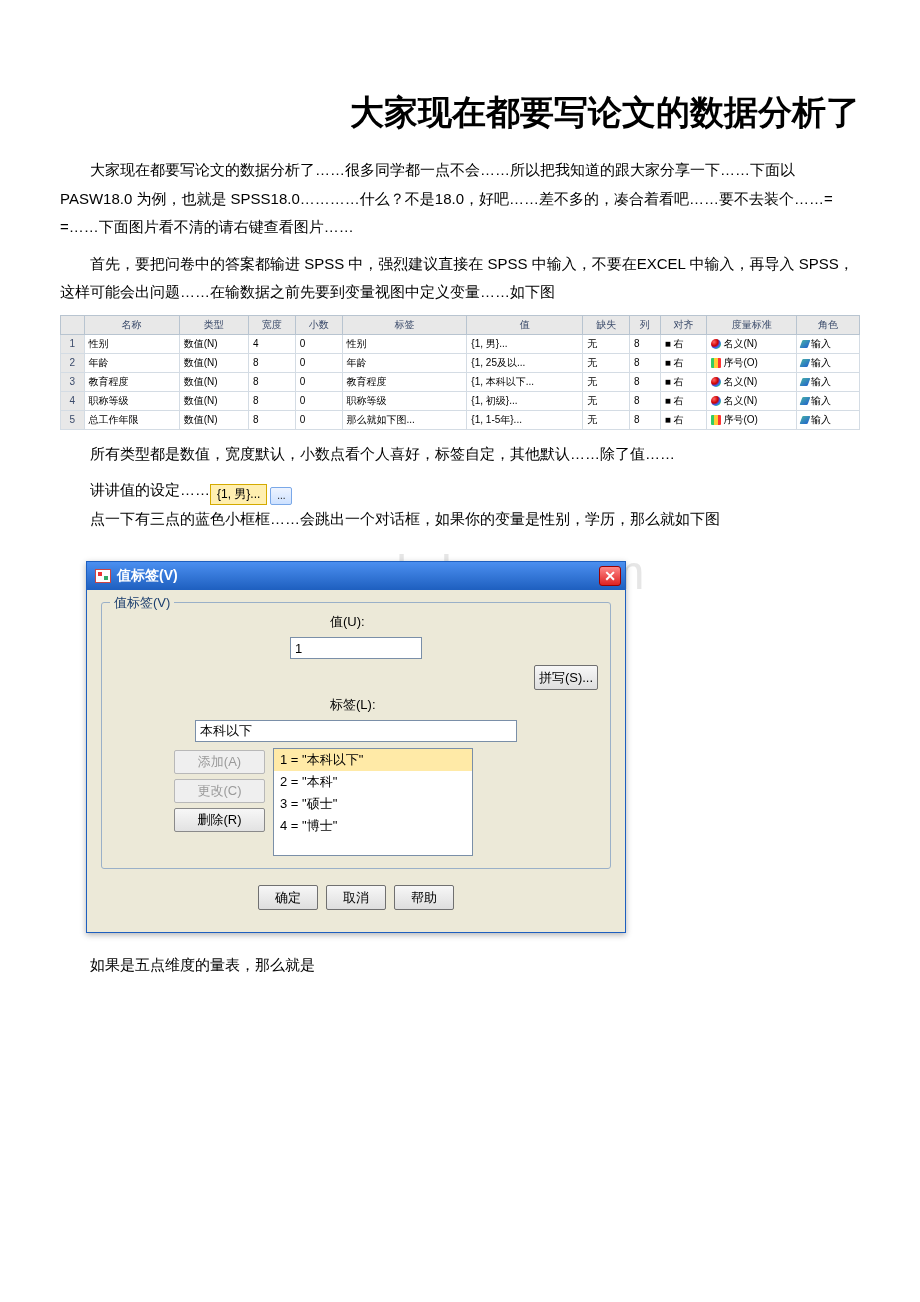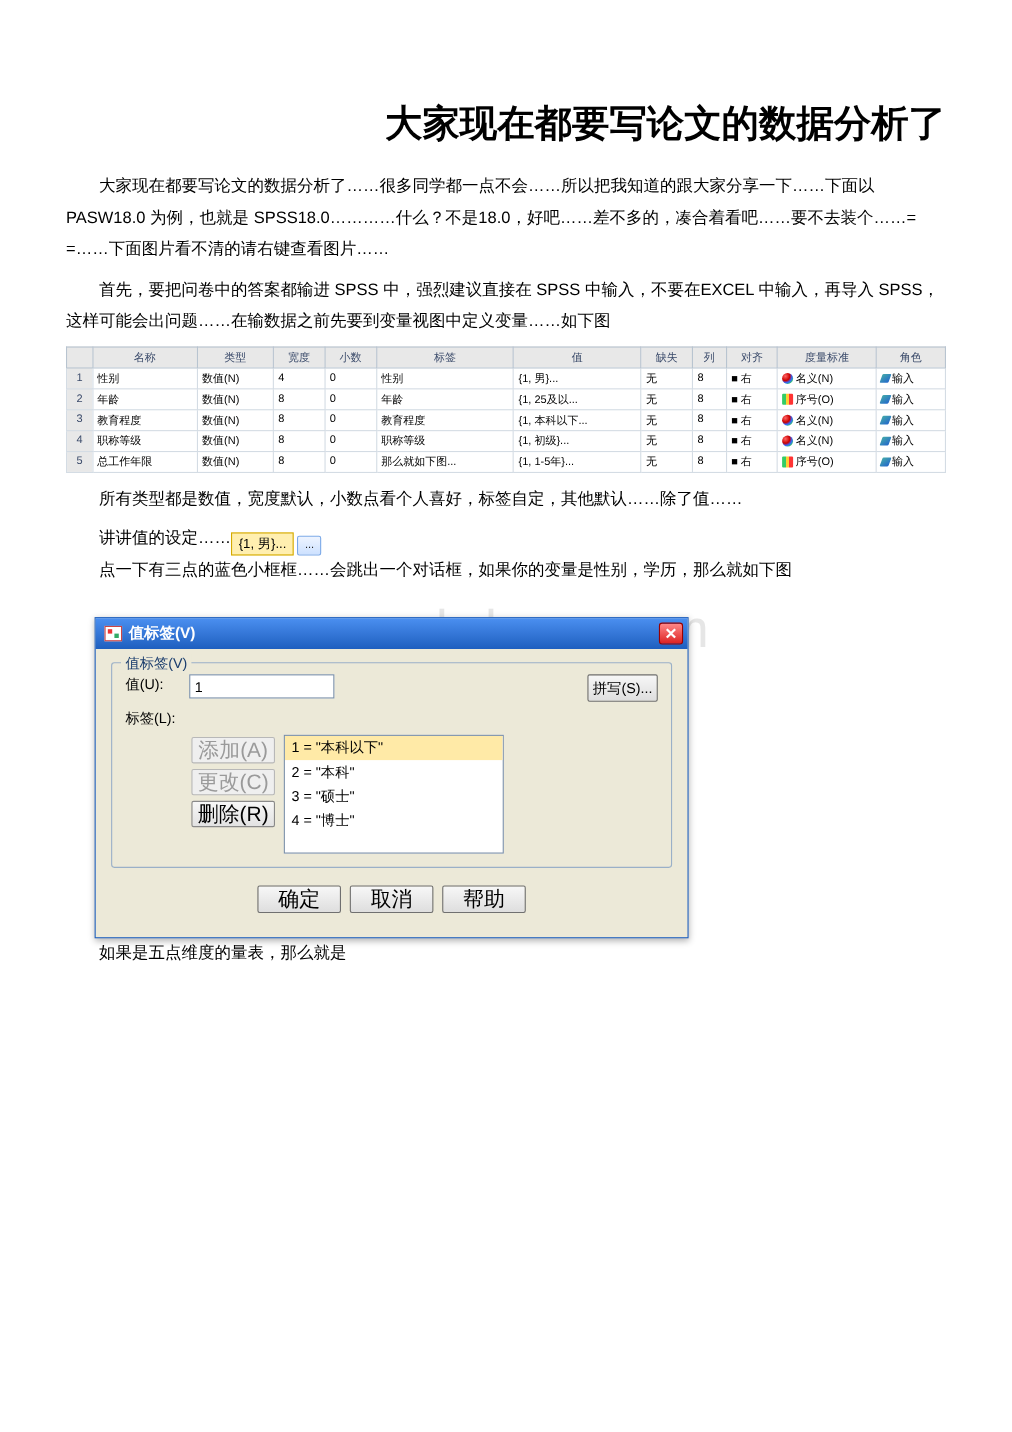--- a/index.html
+++ b/index.html
@@ -23,46 +23,46 @@
 .val-btn-inline { display:inline-block; width:22px; height:18px; background:linear-gradient(#eef4ff,#cde1ff); border:1px solid #7aa8e8; border-radius:2px; vertical-align:middle; font-size:10px; text-align:center; line-height:16px; color:#222;}
 
 .inline-row { display:flex; align-items:flex-end; }
 .inline-row p { margin:0; }
 .no-indent { text-indent:0; }
 
 
 .watermark { position:absolute; top:545px; left:0; width:100%; text-align:center; font-size:48px; color:#e6e6e6; letter-spacing:2px; pointer-events:none; z-index:-1; font-family: Arial, sans-serif;}
 
 
-.dialog-wrap { margin-left:26px; margin-top:28px; }
+.dialog-wrap { margin-left:26px; margin-top:28px; margin-bottom:18px; }
 .dialog { width:540px; border:1px solid #1e5fbf; background:#ece9d8; font-family: "SimSun", sans-serif; font-size:13px; box-shadow:0 2px 6px rgba(0,0,0,0.3);}
 .titlebar { display:flex; align-items:center; justify-content:space-between; background:linear-gradient(#4b8ff0,#1e5fbf); color:#fff; padding:4px 4px 4px 8px; font-weight:bold; font-size:14px;}
 .titlebar .ti-left { display:flex; align-items:center; gap:6px;}
 .ti-icon { width:16px; height:14px; background:#fff; border:1px solid #c44; position:relative;}
 .ti-icon::before { content:""; position:absolute; left:2px; top:2px; width:4px; height:4px; background:#e33;}
 .ti-icon::after { content:""; position:absolute; right:2px; bottom:2px; width:4px; height:4px; background:#3a6;}
 .close-x { width:22px; height:20px; background:linear-gradient(#f88,#d22); border:1px solid #900; border-radius:3px; color:#fff; text-align:center; line-height:18px; font-weight:bold; font-size:14px; cursor:default;}
 .dlg-body { padding:12px 14px 10px 14px; }
 .fieldset { border:1px solid #9ab0c8; border-radius:3px; padding:10px 12px 12px 12px; margin-bottom:10px; position:relative;}
 .legend { position:absolute; top:-9px; left:8px; background:#ece9d8; padding:0 4px; font-size:13px; color:#1a3d6d; }
-.frow { display:flex; margin-bottom:6px; gap:6px;}
+.frow { display:flex; align-items:center; margin-bottom:6px; gap:6px;flex-direction:column;}
 .flabel { width:52px; font-size:13px;}
 .tinput { border:1px solid #7a8fa8; background:#fff; height:22px; padding:2px 4px; font-size:13px; }
 .tinput.short { width:132px; }
 .tinput.long { width:322px; }
 .spellbtn { margin-left:auto; width:64px; height:25px; background:linear-gradient(#f7f7f7,#dedede); border:1px solid #707070; border-radius:2px; font-size:13px; display:flex; align-items:center; justify-content:center;}
 .lower { display:flex; gap:8px; margin-top:4px;}
 .btn-col { display:flex; flex-direction:column; gap:5px; margin-top:2px;}
 .listbox { width:200px; height:108px; border:1px solid #7a8fa8; background:#fff; padding:0; overflow:hidden;}
 .lb-item { padding:2px 6px; font-size:13px;}
 .lb-item.sel { background:#ffeaa7; }
-.wbtn { width:76px; height:24px; background:linear-gradient(#f7f7f7,#e2e2e2); border:1px solid #8a8a8a; border-radius:2px; font-size:19px; display:flex; align-items:center; justify-content:center;}
+.wbtn { width:91px; height:24px; background:linear-gradient(#f7f7f7,#e2e2e2); border:1px solid #8a8a8a; border-radius:2px; font-size:13px; display:flex; align-items:center; justify-content:center;}
 .wbtn.disabled { color:#9a9a9a; border-color:#b8b8b8; background:#efefef;}
 .dlg-foot { display:flex; justify-content:center; gap:8px; padding:6px 0 12px 0;}
-.fbtn { width:76px; height:25px; background:linear-gradient(#f7f7f7,#dedede); border:1px solid #707070; border-radius:2px; font-size:19px; display:flex; align-items:center; justify-content:center;}
+.fbtn { width:60px; height:25px; background:linear-gradient(#f7f7f7,#dedede); border:1px solid #707070; border-radius:2px; font-size:13px; display:flex; align-items:center; justify-content:center;}
 </style>
 </head>
 <body>
 
 <div class="watermark">www.bdocx.com</div>
 
 <div class="page">
 
   <h1>大家现在都要写论文的数据分析了</h1>
 
@@ -182,20 +182,21 @@
       <div class="dlg-body">
         <div class="fieldset">
           <div class="legend">值标签(V)</div>
           <div class="frow">
             <div class="flabel"><span>值(U):</span></div>
             <input class="tinput short" value="1" style="">
             <div class="spellbtn">拼写(S)...</div>
           </div>
           <div class="frow">
             <div class="flabel"><span>标签(L):</span></div>
+            <input class="tinput long" value="本科以下" style="">
           </div>
           <div class="lower">
             <div style="width:52px"></div>
             <div class="btn-col">
               <div class="wbtn disabled">添加(A)</div>
               <div class="wbtn disabled">更改(C)</div>
               <div class="wbtn">删除(R)</div>
             </div>
             <div class="listbox" id="lb">
                 <div class="lb-item sel">1 = "本科以下"</div>

